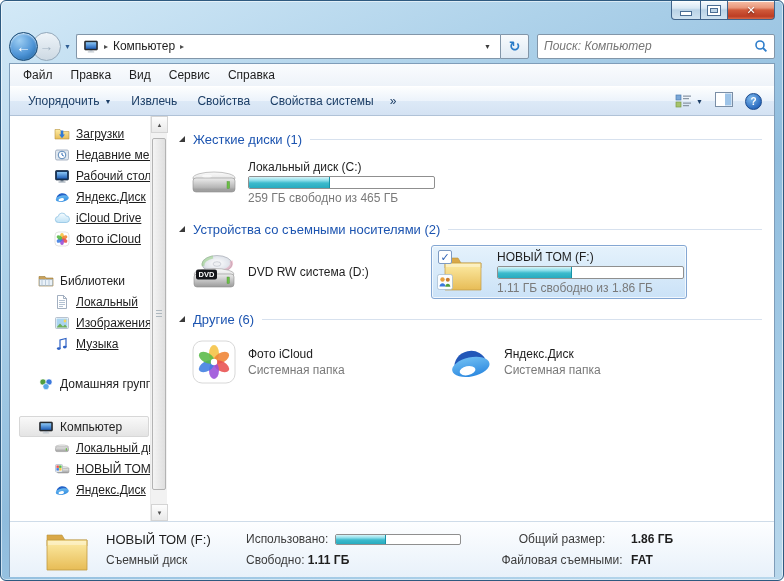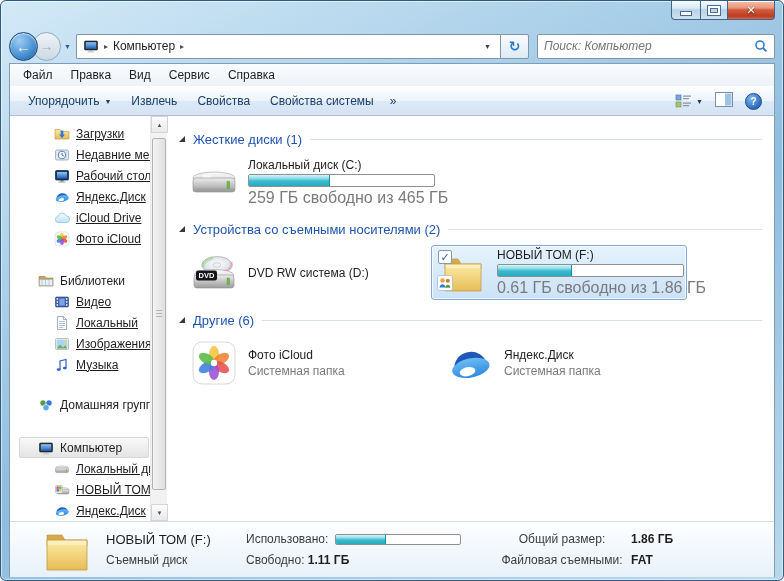--- a/index.html
+++ b/index.html
@@ -82,21 +82,21 @@
   .rule { flex:1; height:1px; background:#d7e1ee; margin-right:2px; }
   .tiles { display:flex; padding-left:8px; margin:5px 0 9px; }
   .tile { width:246px; min-height:54px; display:flex; align-items:center; gap:9px; padding:2px 4px; position:relative; }
   .tile.selected { width:256px; background:linear-gradient(#e5f2fc,#cbe2f7); border:1px solid #84a7d3; border-radius:3px;
                    box-shadow:inset 0 0 0 1px rgba(255,255,255,.7); padding-left:6px; }
   .icon48 { width:50px; flex:none; display:flex; justify-content:center; align-items:center; }
   .tinfo { display:flex; flex-direction:column; gap:2px; min-width:0; }
   .tname { font-size:12px; color:#1e1e1e; white-space:nowrap; }
   .bar { width:187px; height:13px; border:1px solid #8f8f8f; background:#fff; border-radius:2px; overflow:hidden; }
   .fill { height:100%; background:linear-gradient(#d6f4f8 0%,#8fdfeb 30%,#3cbacc 55%,#27abbf 100%); border-right:1px solid #1592a7; }
-  .free { font-size:16px; color:#7a7a7a; white-space:nowrap; }
+  .free { font-size:12px; color:#7a7a7a; white-space:nowrap; }
   .sub { font-size:12px; color:#7a7a7a; white-space:nowrap; }
   .checkbox { position:absolute; left:6px; top:4px; width:14px; height:14px; background:#fff; border:1px solid #7d9ac2;
               border-radius:2px; color:#2b5fb4; font-size:11px; line-height:12px; text-align:center; font-weight:bold; }
   .users-badge { position:absolute; left:5px; bottom:4px; }
   
   .details { height:56px; background:linear-gradient(#fdfeff,#e8f1fa); border-top:1px solid #cfdce9;
              display:flex; align-items:center; padding-left:34px; gap:16px; font-size:12px; color:#3c3c3c; }
   .d-grid { display:grid; grid-template-columns:140px 252px auto; grid-auto-rows:21px; align-items:center; }
   .d-name { font-size:13px; color:#1e1e1e; white-space:nowrap; }
   .d-type { color:#3c3c3c; }
@@ -317,33 +317,20 @@
         <div class="sb-row">
           <svg class="ic" viewBox="0 0 16 16">
               <path d="M1 3.5h6l1 1.5h7V13H1z" fill="#c9a15a" stroke="#9a7a38" stroke-width=".6"></path>
               <rect x="1.5" y="6.5" width="13" height="6" fill="#e9f1f8" stroke="#9ab0c4" stroke-width=".6"></rect>
               <path d="M4 6.5v6M7.5 6.5v6M11 6.5v6" stroke="#b3c6d8" stroke-width=".9"></path>
             </svg>
           <span>Библиотеки</span>
         </div>
         <div class="sb-row child">
           <svg class="ic" viewBox="0 0 16 16">
-              <rect x="1.5" y="3" width="13" height="10" rx="1" fill="#3b5ea8" stroke="#24407e" stroke-width=".6"></rect>
-              <rect x="5.3" y="4.5" width="5.4" height="7" fill="#7fa3e0"></rect>
-              <rect x="2.6" y="4.2" width="1.5" height="1.5" fill="#fff"></rect>
-              <rect x="2.6" y="7.2" width="1.5" height="1.5" fill="#fff"></rect>
-              <rect x="2.6" y="10.2" width="1.5" height="1.5" fill="#fff"></rect>
-              <rect x="11.9" y="4.2" width="1.5" height="1.5" fill="#fff"></rect>
-              <rect x="11.9" y="7.2" width="1.5" height="1.5" fill="#fff"></rect>
-              <rect x="11.9" y="10.2" width="1.5" height="1.5" fill="#fff"></rect>
-            </svg>
-          <span>Видео</span>
-        </div>
-        <div class="sb-row child">
-          <svg class="ic" viewBox="0 0 16 16">
               <path d="M3.5 1.5h6l3 3v10h-9z" fill="#fff" stroke="#8a9ab0" stroke-width=".8"></path>
               <path d="M9.5 1.5v3h3" fill="none" stroke="#8a9ab0" stroke-width=".8"></path>
               <path d="M5 6.5h6M5 8.5h6M5 10.5h6M5 12.5h4" stroke="#9fb2c6" stroke-width=".8"></path>
             </svg>
           <span>Локальный</span>
         </div>
         <div class="sb-row child">
           <svg class="ic" viewBox="0 0 16 16">
               <rect x="1.5" y="2.5" width="13" height="11" rx="1" fill="#fff" stroke="#98a8ba" stroke-width=".7"></rect>
               <rect x="2.5" y="3.5" width="11" height="9" fill="#aad4f0"></rect>
@@ -493,21 +480,21 @@
                   <path d="M2.5 12.5c0-2 1.4-3.3 3-3.3s3 1.3 3 3.3z" fill="#3b78dd"></path>
                   <circle cx="10.8" cy="5.8" r="2" fill="#c97b2e"></circle>
                   <path d="M8.3 12.8c0-1.8 1.2-3 2.5-3s2.5 1.2 2.5 3z" fill="#4f9e3f"></path>
                 </svg>
             </span>
             <div class="tinfo">
               <span class="tname">НОВЫЙ ТОМ (F:)</span>
               <div class="bar">
                   <div class="fill" style="width: 40%;"></div>
                 </div>
-              <span class="free">0.61 ГБ свободно из 1.86 ГБ</span>
+              <span class="free">1.11 ГБ свободно из 1.86 ГБ</span>
             </div>
           </div>
         </div>
 
         <div class="section-hdr">
           <span class="tri"></span>
           <span class="sec-title">Другие (6)</span>
           <span class="rule"></span>
         </div>
         <div class="tiles">

